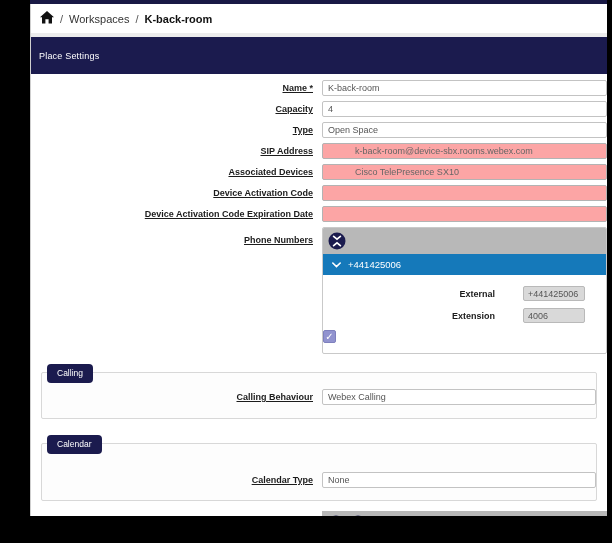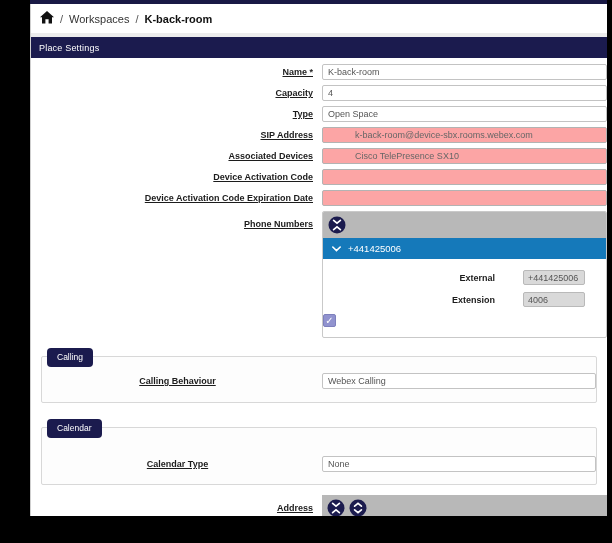--- a/index.html
+++ b/index.html
@@ -9,21 +9,21 @@
   .topstrip { position:absolute; left:30px; top:0; width:577px; height:4px; background:#191945; }
   .app { position:absolute; left:30px; top:4px; width:577px; height:512px; background:#fff;
          border-left:1px solid #cfcfcf; overflow:hidden; }
 
   .breadcrumb { height:29px; background:#fff; display:flex; align-items:center; padding-left:9px; gap:6px; }
   .home-ic { display:block; }
   .crumb-sep { color:#555; font-size:11px; }
   .crumb { font-size:11px; color:#333; }
   .crumb.current { font-weight:bold; color:#111; }
   .gap { height:4px; background:#ececec; }
-  .titlebar { height:21px; background:#1b1b4e; color:#fff; font-size:9px;
+  .titlebar { height:37px; background:#1b1b4e; color:#fff; font-size:9px;
               display:flex; align-items:center; padding-left:8px; letter-spacing:.2px; }
 
   .form { padding-top:6px; }
   .frow { display:flex; align-items:center; margin-bottom:5px; }
   .flabel { width:291px; flex:0 0 291px; text-align:right; padding-right:9px;
             font-size:9px; font-weight:bold; color:#1c1c1c;text-decoration:underline; }
   .finput { flex:1; height:16px; border:1px solid #c3c3c3; border-radius:2px; background:#fff;
             font-size:9px; color:#555; padding:0 5px; font-family:inherit; min-width:0; outline:none; }
   .finput.dis { background:#fca5a5; border-color:#b3b3b3; color:#666;padding-left:32px; }
 
@@ -39,21 +39,21 @@
   .nlabel { width:200px; flex:0 0 200px; text-align:right; padding-right:28px;
             font-size:9px; font-weight:bold; color:#1c1c1c; }
   .ninput { width:62px; height:15px; border:1px solid #b9b9b9; border-radius:2px; background:#d9d9d9;
             color:#555; font-size:9px; padding:0 4px; font-family:inherit; outline:none; }
   .checkbox { width:13px; height:13px; background:#9193cf; border:1px solid #7e80bd; border-radius:2px;
               color:#fff; font-size:10px; line-height:11px; text-align:center; cursor:pointer; }
 
   .section { position:relative; margin:18px 10px 0; border:1px solid #d8d8d8; border-radius:2px;
              background:#fdfdfd; padding:16px 0 13px; }
   .section .frow { margin-bottom:0; }
-  .section .flabel { width:280px; flex:0 0 280px;text-align:center; }
+  .section .flabel { width:280px; flex:0 0 280px; }
   .section.calendar-section { margin-top:24px; padding-top:28px; padding-bottom:12px; }
   .badge { position:absolute; top:-9px; left:5px; background:#1b1b4e; color:#fff; font-size:8.5px;
            padding:4px 10px 5px; border-radius:4px; cursor:pointer; }
 
   .devices-row { margin-top:10px; margin-bottom:0; }
   .devices-bar { flex:1; height:26px; background:#b8b8b8; display:flex; align-items:center;
                  gap:4px; padding-left:5px; }
 </style>
 </head>
 <body>

